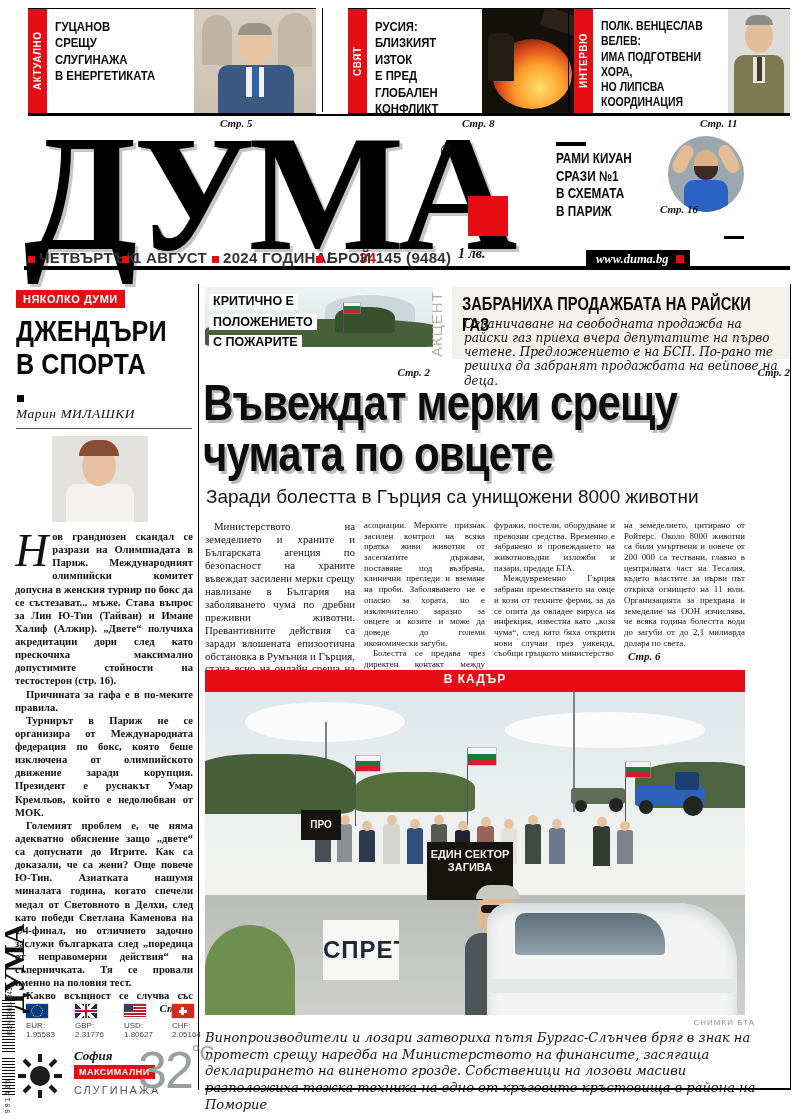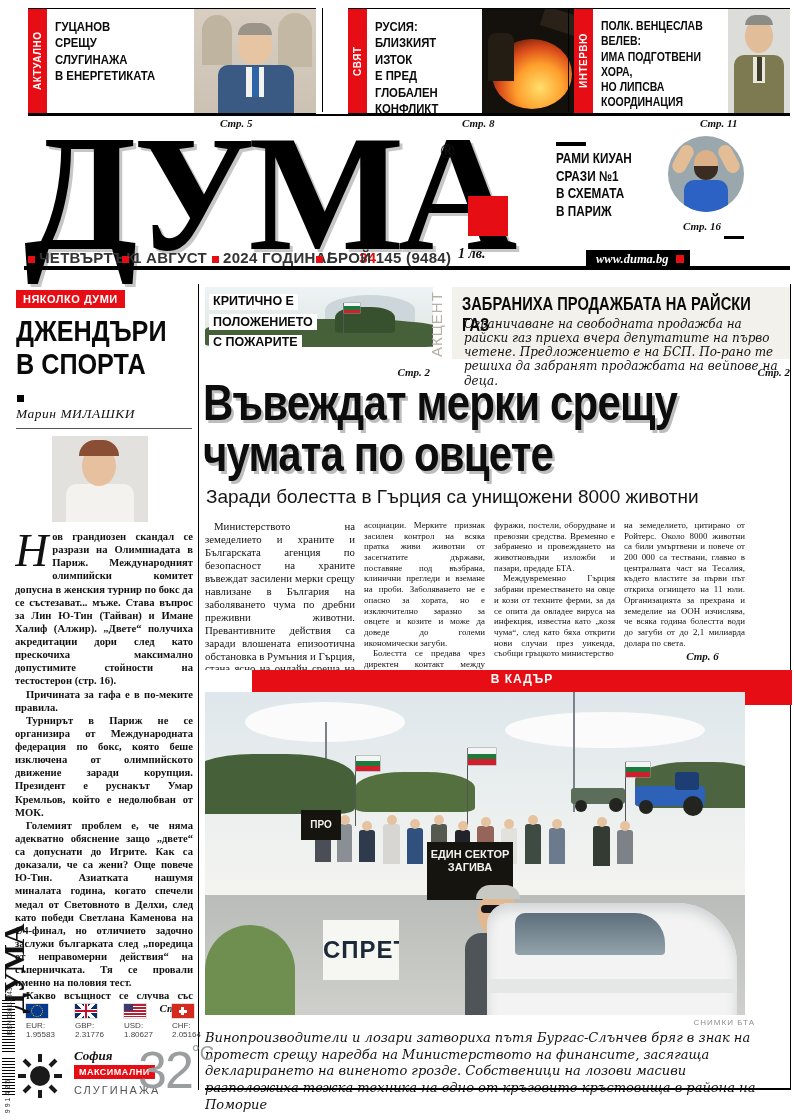--- a/index.html
+++ b/index.html
@@ -21,21 +21,21 @@
   .toprule{position:absolute;left:28px;right:4px;top:114px;height:2px;background:#000;}
   
   #logo{position:absolute;left:24px;top:118px;font-family:"Liberation Serif",serif;font-weight:bold;
     font-size:165px;line-height:.92;letter-spacing:-6px;color:#000;text-shadow:3px 3px 0 #c6c6c6;}
   #logo-reg{position:absolute;left:440px;top:140px;font-size:20px;font-weight:bold;}
   #tagline{position:absolute;left:468px;top:140px;font-size:17px;letter-spacing:1px;line-height:1.25;color:#222;}
   #red-square{position:absolute;left:468px;top:196px;width:40px;height:40px;background:#e60d14;}
   #sport-bar{position:absolute;left:556px;top:142px;width:30px;height:4px;background:#000;}
   #sport-title{position:absolute;left:556px;top:150px;font-size:14px;line-height:1.25;color:#0a0a0a;width:110px;}
   #sport-photo{position:absolute;left:668px;top:136px;width:76px;height:76px;border-radius:50%;overflow:hidden;background:#9aa7ad;}
-  #sport-page{position:absolute;left:660px;top:220px;width:84px;text-align:center;font-style:italic;}
+  #sport-page{position:absolute;left:660px;top:203px;width:84px;text-align:left;font-style:italic;}
   #sport-underbar{position:absolute;left:724px;top:236px;width:20px;height:3px;background:#000;}
   .dl-item{position:absolute;top:249px;font-family:"Liberation Sans",sans-serif;font-size:15px;font-weight:bold;color:#333;letter-spacing:.3px;}
   .dl-sq{display:inline-block;width:7px;height:7px;background:#e60d14;margin-right:4px;}
   #price{position:absolute;left:458px;top:246px;font-weight:bold;font-style:italic;font-size:14px;}
   #site-box{position:absolute;left:586px;top:250px;background:#000;color:#fff;font-weight:bold;font-style:italic;
     font-size:12.5px;padding:2px 6px 3px 10px;}
   #site-sq{display:inline-block;width:8px;height:8px;background:#e60d14;margin-left:8px;}
   #mast-rule{position:absolute;left:24px;right:4px;top:266px;height:3px;background:#000;border-top:1px solid #000;}
   
   #colrule{position:absolute;left:198px;top:284px;bottom:30px;width:1px;background:#000;}
@@ -72,25 +72,25 @@
   #headline{position:absolute;left:203px;top:378px;width:700px;font-size:50px;line-height:1.02;
     letter-spacing:-1px;color:#0d0d0d;text-shadow:3px 3px 0 #bdbdbd;}
   #subhead{position:absolute;left:206px;top:486px;font-family:"Liberation Sans",sans-serif;
     font-size:19px;color:#161616;}
   #lead-cols{position:absolute;left:205px;top:520px;width:540px;height:150px;display:flex;gap:9px;overflow:hidden;}
   #lead-cols .col{text-align:justify;overflow:hidden;}
   #lead-cols .c1{width:150px;font-size:10.8px;line-height:1.2;}
   #lead-cols .cs{width:118px;font-size:8.9px;line-height:1.2;flex:1;}
   #lead-cols p{margin:0;text-indent:9px;}
   #lead-cols p.cont{text-indent:0;}
-  #lead-page{position:absolute;left:660px;top:650px;width:85px;text-align:center;}
+  #lead-page{position:absolute;left:628px;top:650px;width:85px;text-align:left;}
   
   #vkadar{position:absolute;left:205px;top:670px;width:540px;height:35px;background:#e60d14;color:#fff;
     font-family:"Liberation Sans",sans-serif;font-weight:bold;font-size:12px;letter-spacing:1px;
-    text-align:center;line-height:19px;margin-left:47px;}
+    text-align:center;line-height:19px;}
   #bigphoto{position:absolute;left:205px;top:692px;width:540px;height:323px;overflow:hidden;
     background:linear-gradient(#dfe7ec 0%,#eef1ef 45%,#f3f3f0 60%);}
   .cloud{position:absolute;background:#fafbfa;border-radius:50%;}
   .treeband{position:absolute;background:#46603a;border-radius:40% 40% 10% 10%;}
   .pole{position:absolute;width:2px;background:#7c8288;}
   .road{position:absolute;left:0;right:0;bottom:0;height:120px;background:linear-gradient(#b9bcb8,#cfd0cc);}
   .person{position:absolute;border-radius:3px 3px 0 0;}
   .person::before{content:"";position:absolute;left:50%;top:-9px;transform:translateX(-50%);
     width:10px;height:10px;border-radius:50%;background:#e6c3a0;}
   .bgflag{position:absolute;width:24px;height:15px;

